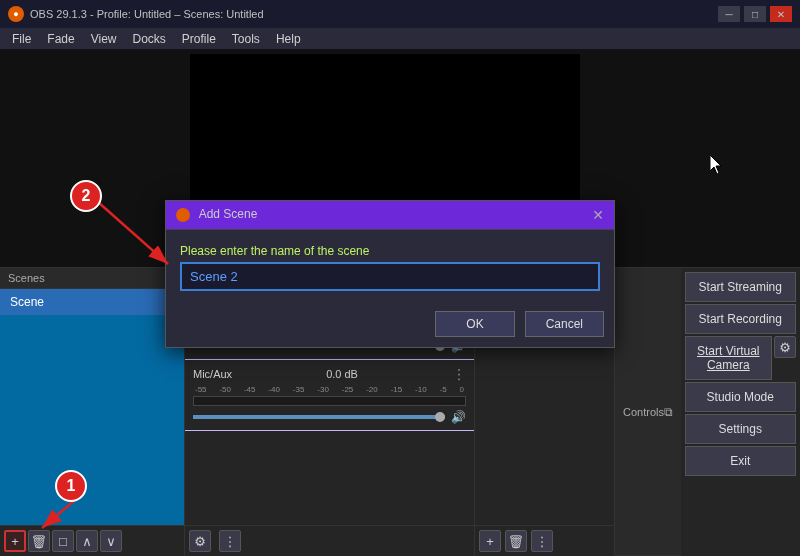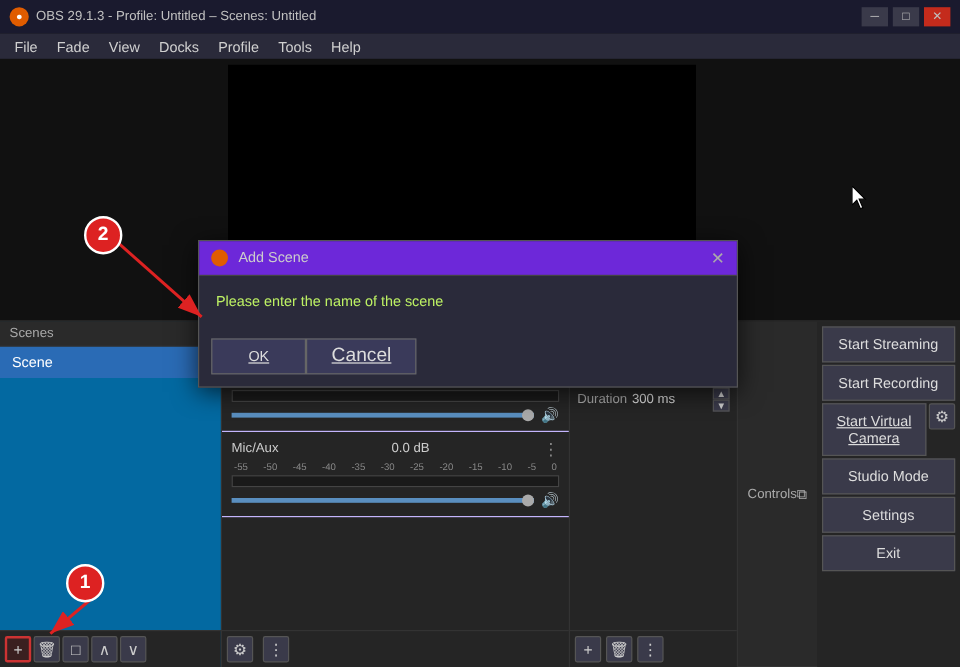--- a/index.html
+++ b/index.html
@@ -398,38 +398,38 @@
       width: 100%;
       background: #1a1a2e;
       border: 2px solid #3a7fd4;
       color: #5a9fff;
       font-size: 13px;
       padding: 5px 8px;
       outline: none;
     }
     .dialog-buttons {
       display: flex;
-      justify-content: flex-start;
+      justify-content: flex-end;
+      gap: 10px;
       padding: 10px;
-      text-decoration: underline;
     }
     .dialog-ok {
       background: #3a3a5a;
       border: 1px solid #666;
       color: #ddd;
       padding: 5px 30px;
       font-size: 12px;
       cursor: pointer;
     }
     .dialog-cancel {
       background: #3a3a5a;
       border: 1px solid #666;
       color: #ddd;
       padding: 5px 20px;
-      font-size: 16px;
+      font-size: 12px;
       cursor: pointer;
     }
 
     
     .annotation {
       position: absolute;
       width: 32px;
       height: 32px;
       border-radius: 50%;
       background: #dd2222;
@@ -625,20 +625,21 @@
 <div class="dialog">
   <div class="dialog-title-bar">
     <div>
       <span class="dialog-title-icon"></span>
       <span class="dialog-title-text">Add Scene</span>
     </div>
     <button class="dialog-close">✕</button>
   </div>
   <div class="dialog-body">
     <div class="dialog-label">Please enter the name of the scene</div>
+    <input class="dialog-input" type="text" value="Scene 2" style="">
   </div>
   <div class="dialog-buttons">
     <button class="dialog-ok">OK</button>
     <button class="dialog-cancel">Cancel</button>
   </div>
 </div>
 
 <div class="annotation" style="left: 55px; top: 470px;">
   <span>1</span>
 </div>

